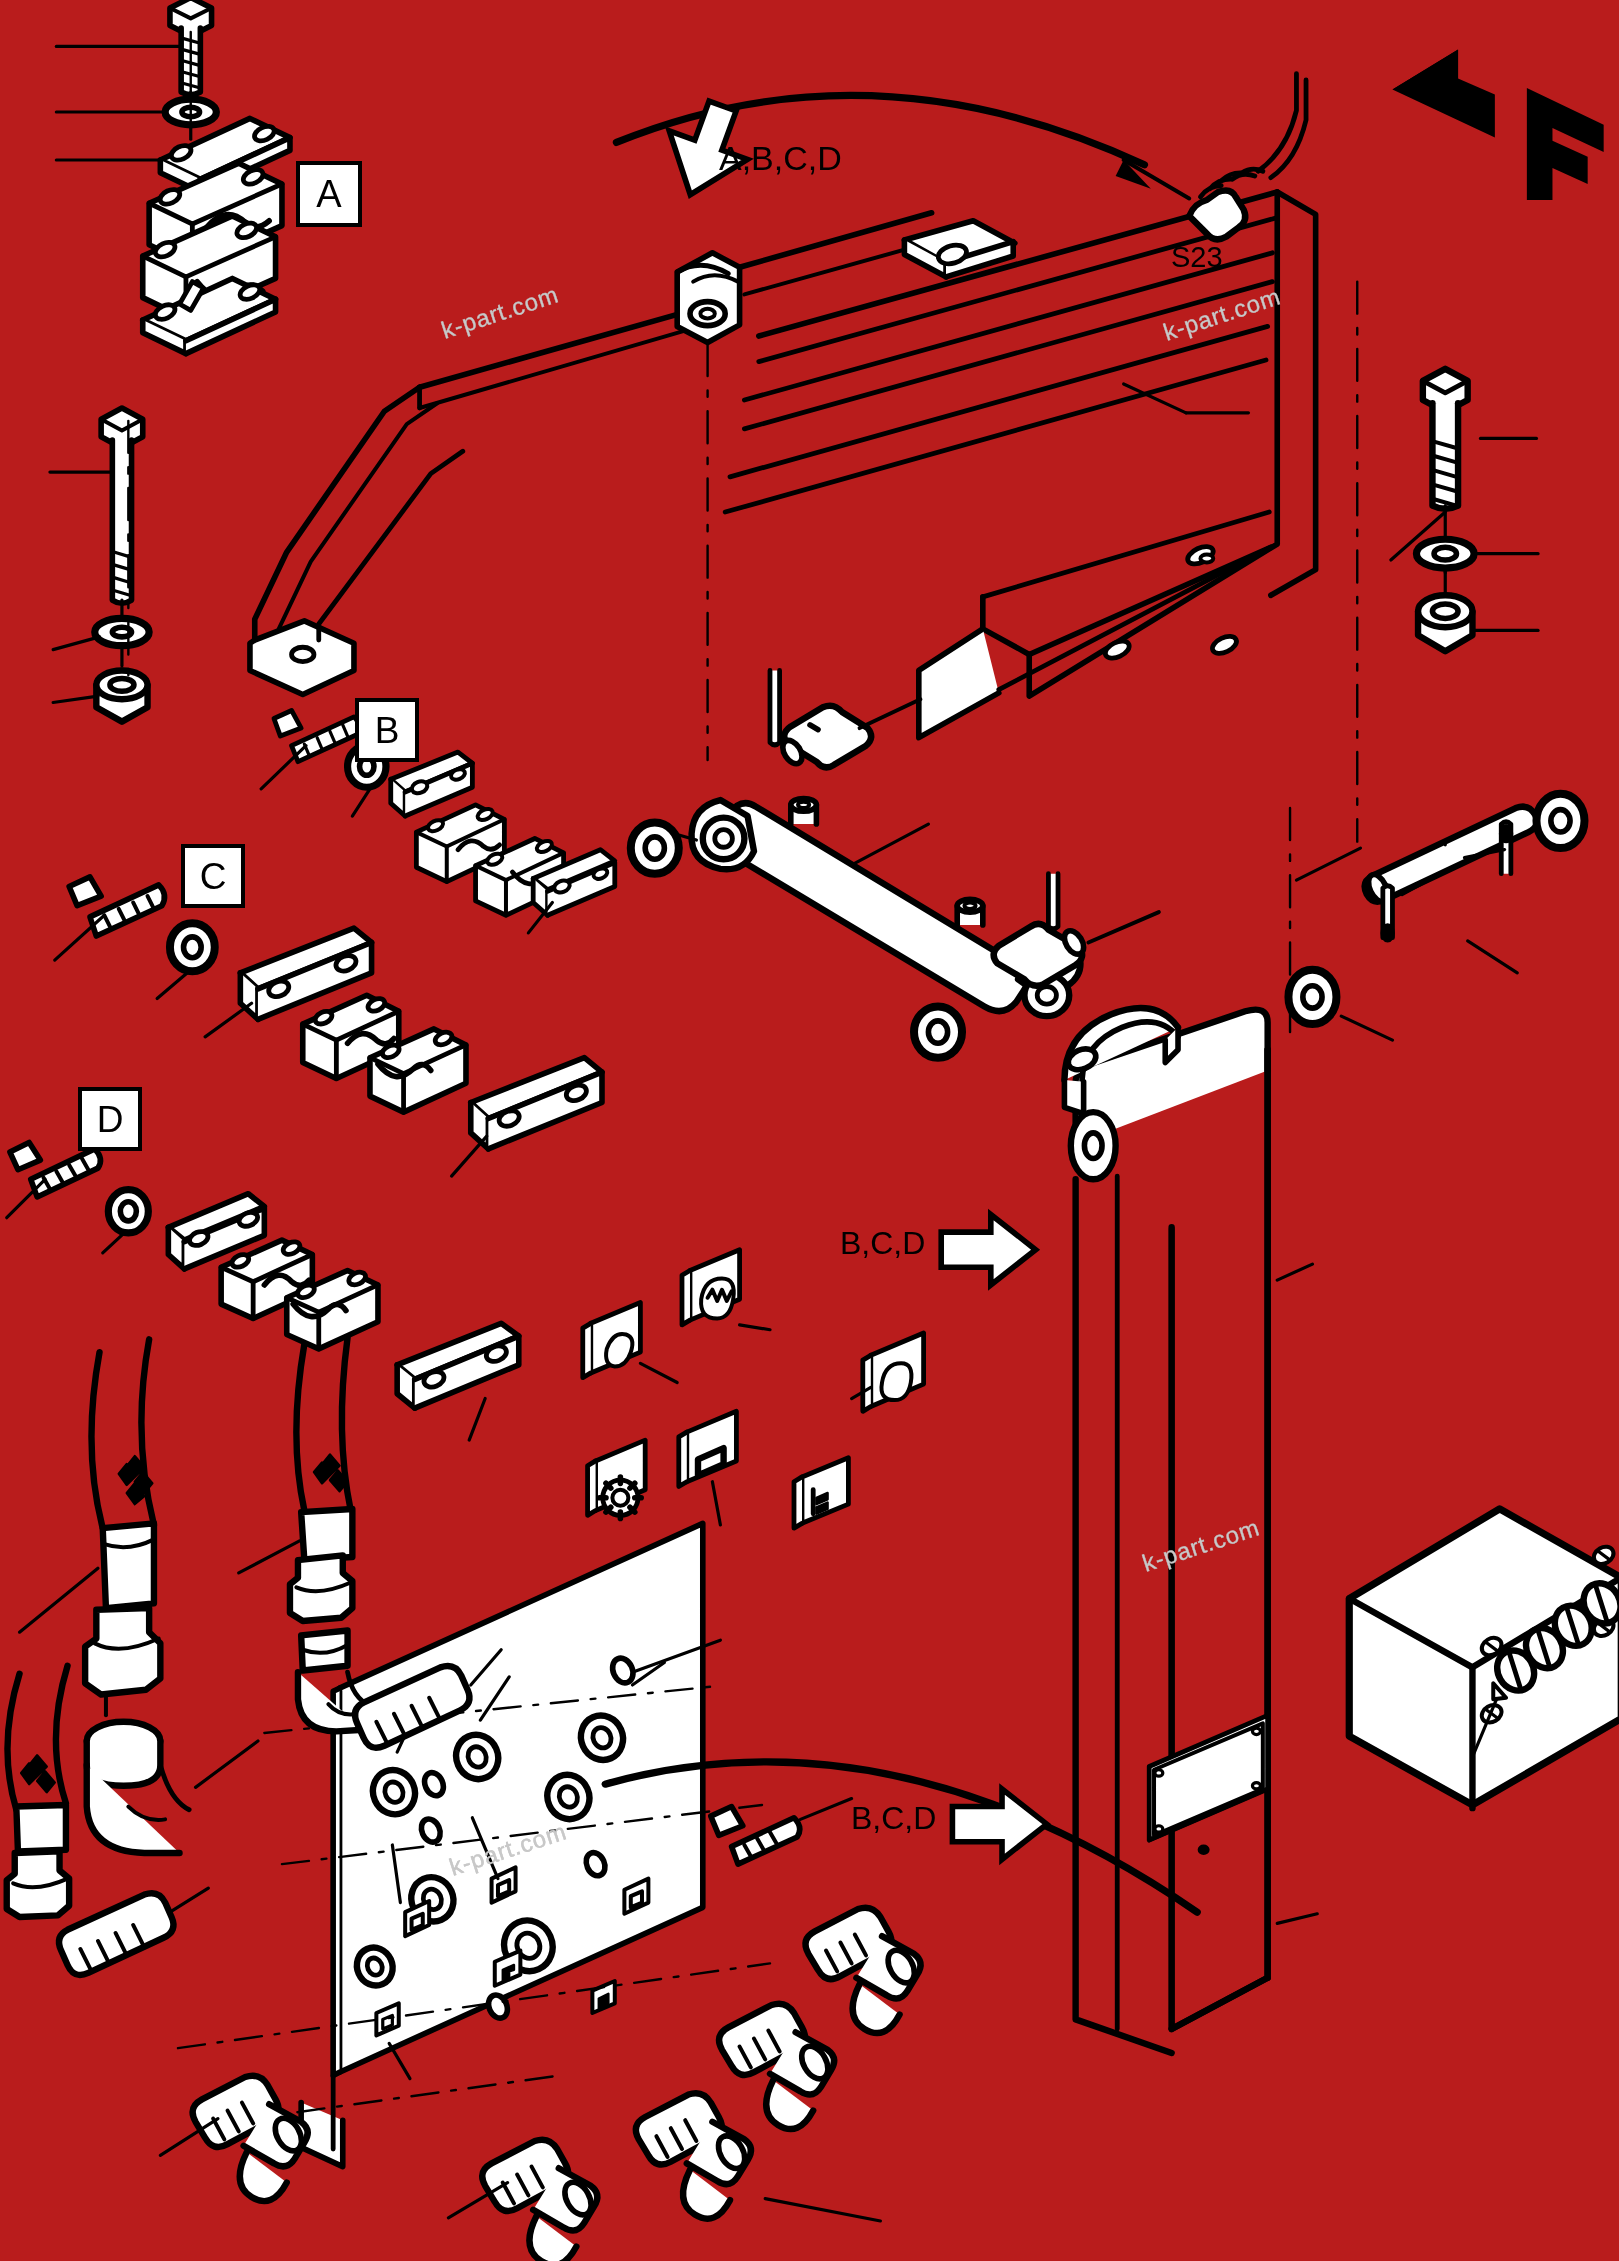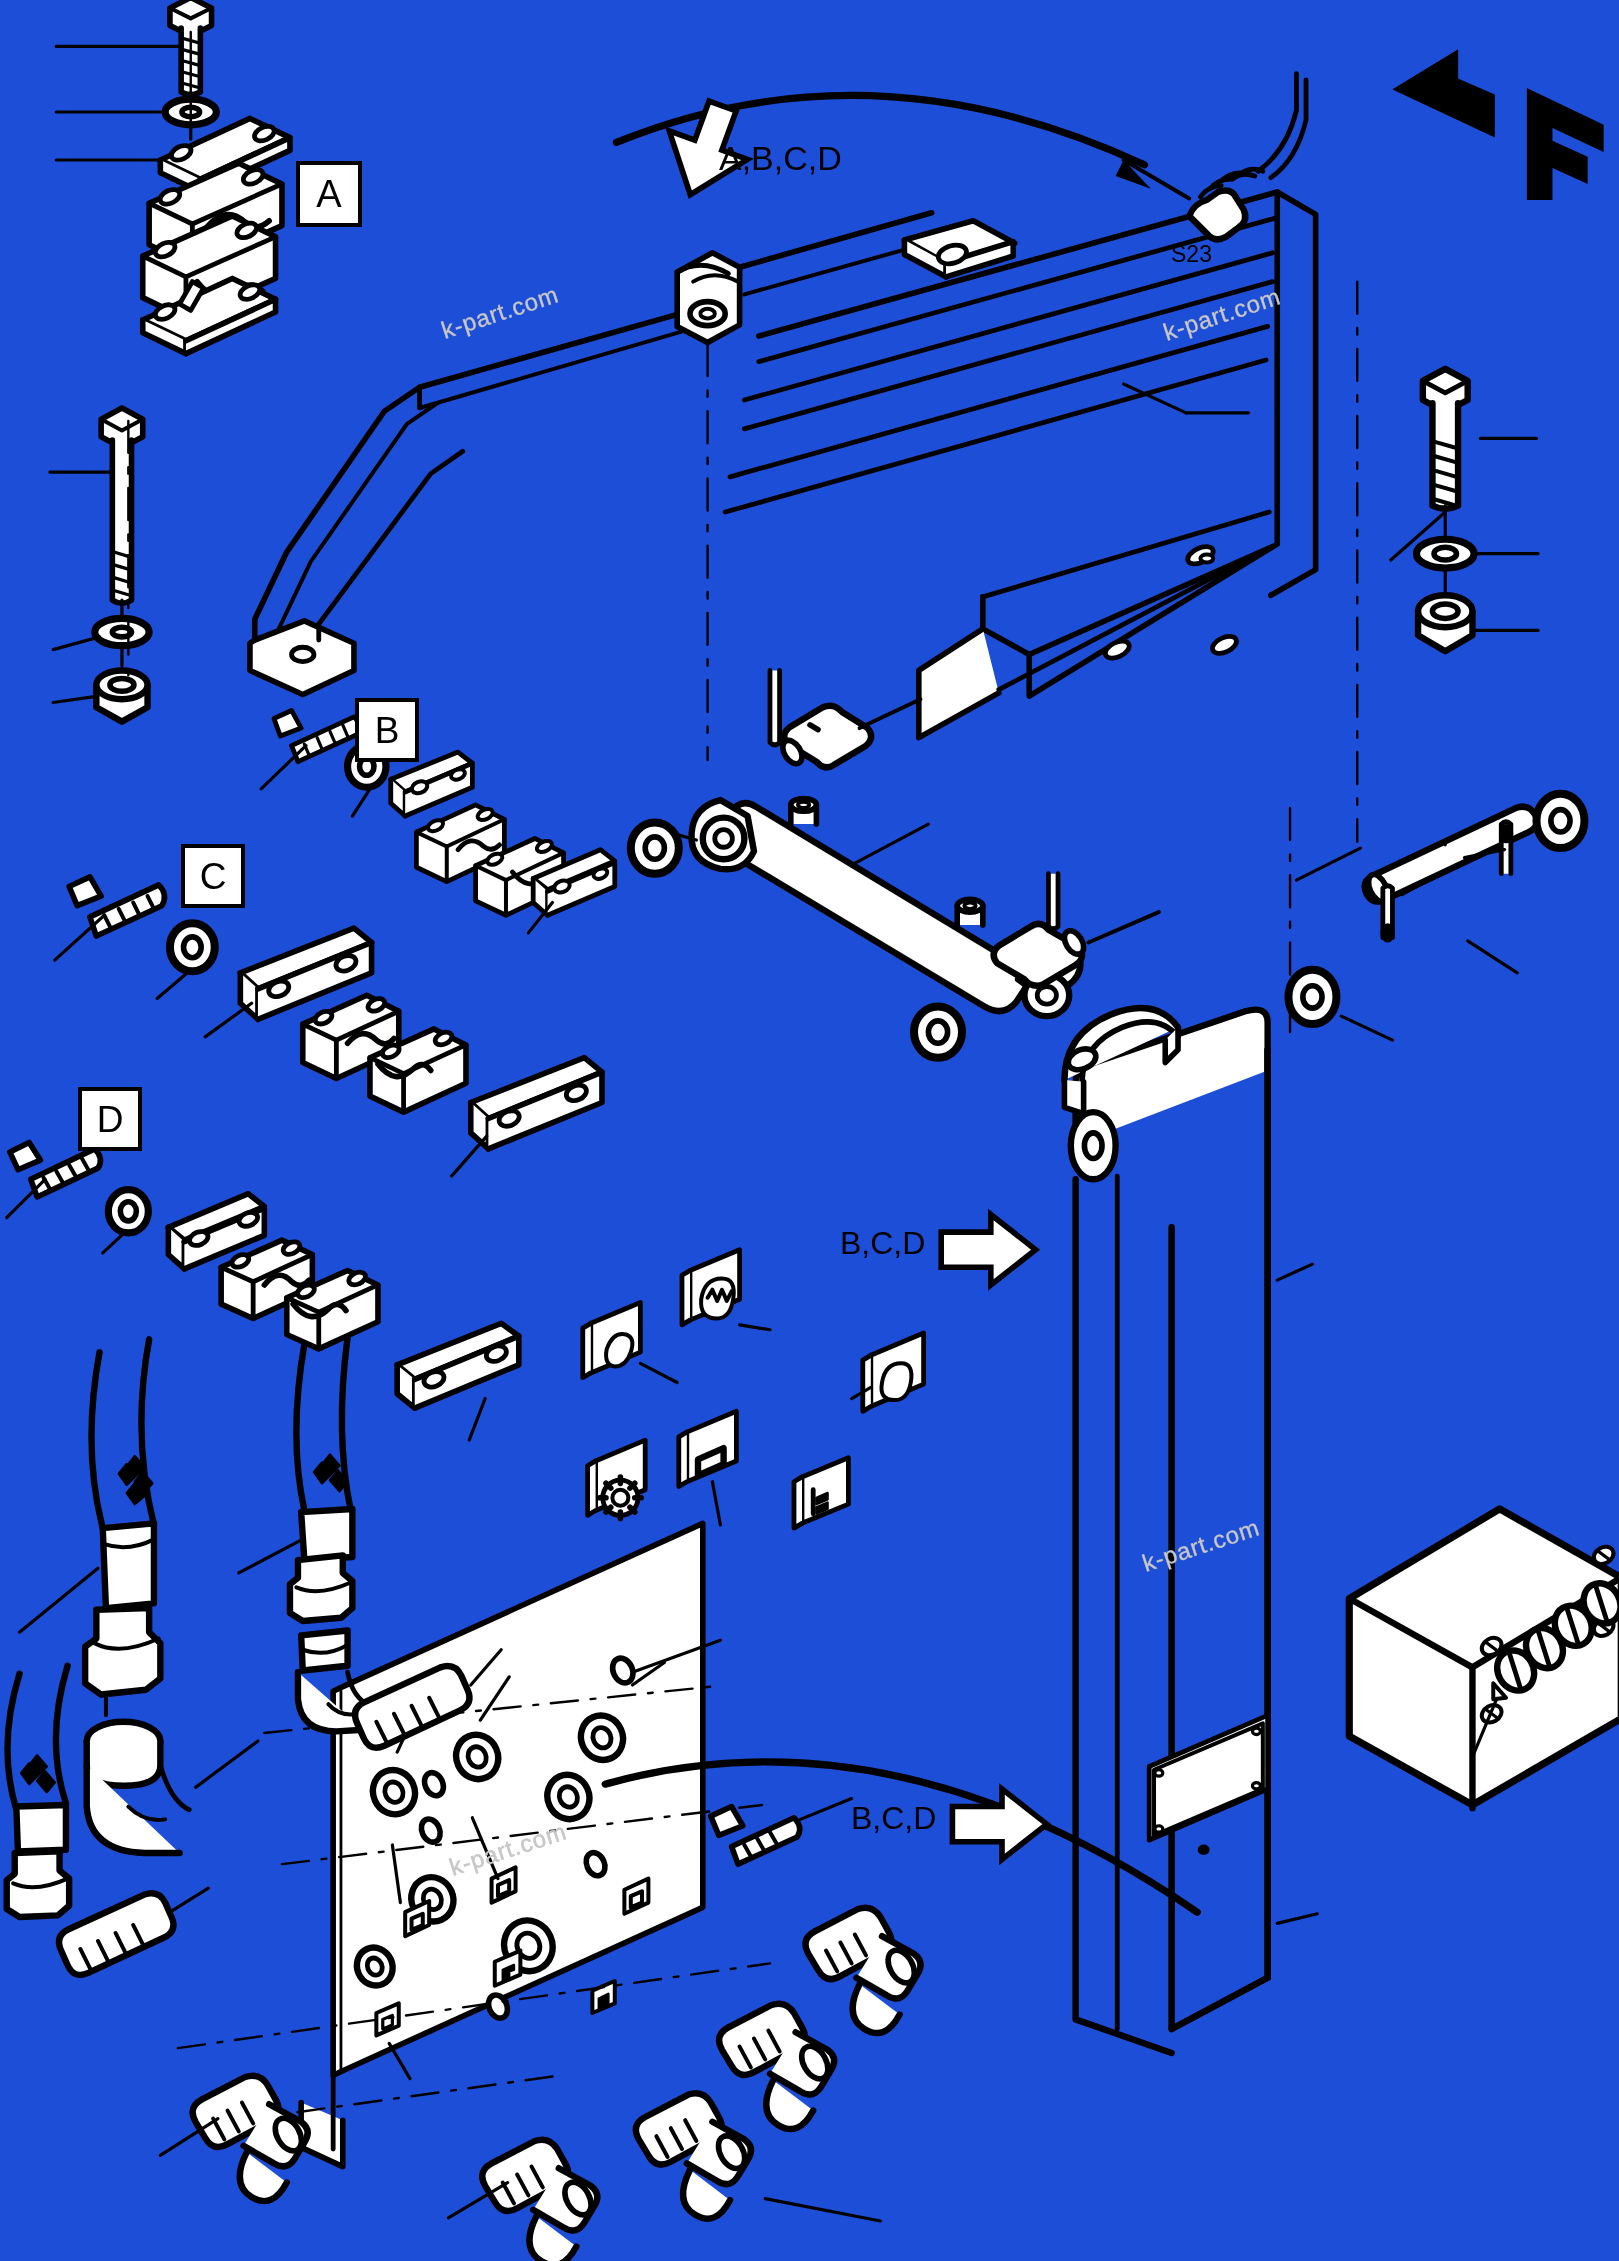--- a/index.html
+++ b/index.html
@@ -1,21 +1,21 @@
 <!DOCTYPE html>
 <html style="font-size:12.8px"><head>
 <meta charset="utf-8">
 <title>Parts Diagram</title>
 <style>
   html,body{margin:0;padding:0;background:#ffffff;}
   body{font-family:"Liberation Sans",sans-serif;}
   #sheet{
     position:relative;
     width:1620px;height:2261px;
-    background:#1d4ed8;
+    background:#b91c1c;
     overflow:hidden;
   }
   #sheet svg.layer{position:absolute;left:0;top:0;width:1620px;height:2261px;}
   .lbl{
     position:absolute;
     font-family:"Liberation Sans",sans-serif;
     color:#000;
     white-space:nowrap;
     line-height:1;
   }
@@ -697,21 +697,21 @@
       <path d="M1740,112 l128,60 l0,-54 l-46,-20 l0,-36 z" fill="#000"></path>
       <path d="M1740,112 l82,-50 l0,36 z" fill="#000"></path>
     </g>
     <g>
       <path d="M1908,152 l0,98 l32,0 l0,-40 l44,20 l0,-34 l-44,-20 l0,-16 l64,30 l0,-34 l-96,-46 z" fill="#000"></path>
     </g>
   </svg>
 
   <div class="lbl" style="left:719px;top:141px;font-size:34px;">A,B,C,D</div>
 
-  <div class="lbl" style="left:1171px;top:243px;font-size:23px;">S23</div>
+  <div class="lbl" style="left:1171px;top:243px;font-size:29px;">S23</div>
 
   <div class="lbl" style="left:840px;top:1227px;font-size:32px;">B,C,D</div>
 
   <div class="lbl" style="left:851px;top:1802px;font-size:32px;">B,C,D</div>
 
   <div class="boxlbl" style="left:296px;top:161px;width:58px;height:58px;font-size:38px;">
     <span>A</span>
   </div>
   <div class="boxlbl" style="left:355px;top:698px;width:56px;height:56px;font-size:37px;">
     <span>B</span>

